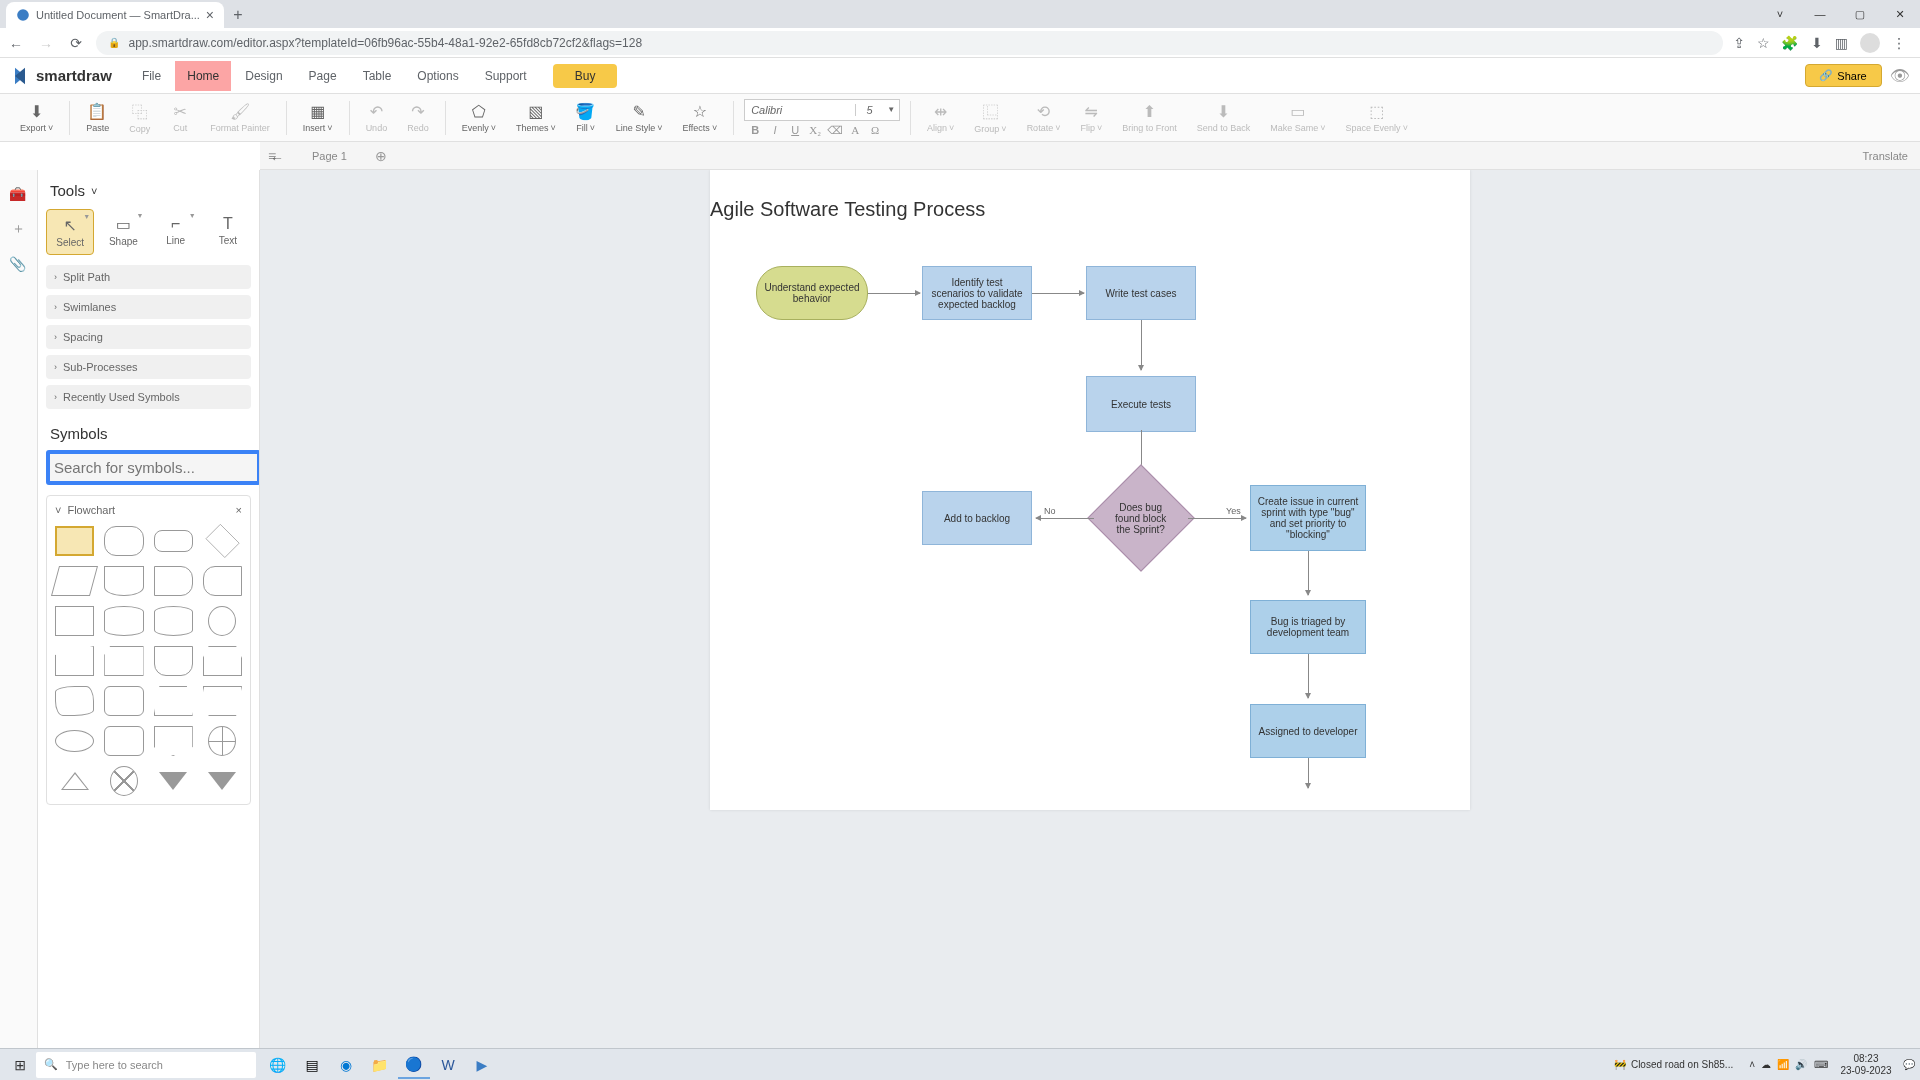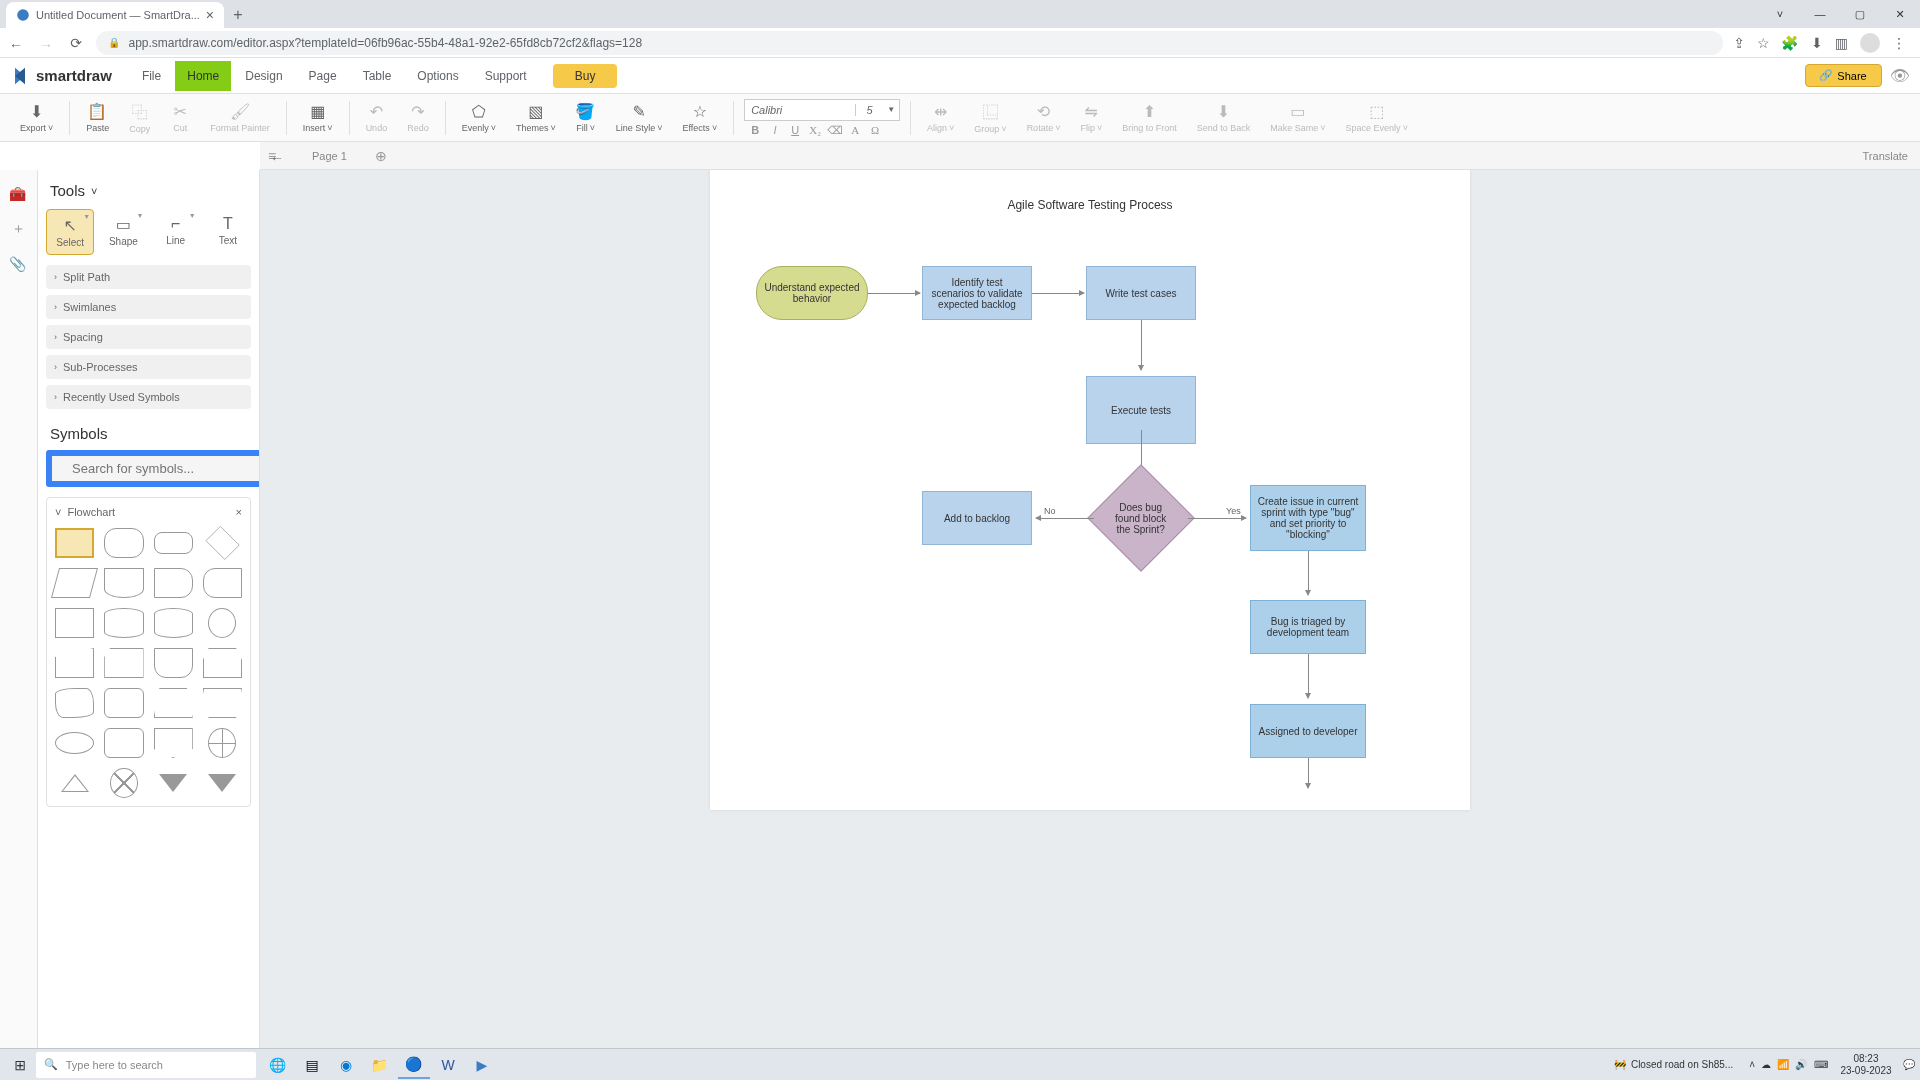--- a/index.html
+++ b/index.html
@@ -21,21 +21,21 @@
 .toolbar-icons span { color: #5f6368; font-size: 14px; }
 .avatar-circle { width: 20px; height: 20px; border-radius: 50%; background: #ddd; display: inline-block; }
 
 
 .app-menubar { height: 36px; background: #fff; display: flex; align-items: center; padding: 0 10px; border-bottom: 1px solid #e0e0e0; }
 .logo { display: flex; align-items: center; gap: 6px; margin-right: 18px; }
 .logo-icon { width: 20px; height: 20px; }
 .logo-text { font-size: 15px; font-weight: bold; color: #333; }
 .menu-items { display: flex; gap: 2px; }
 .menu-item { padding: 8px 12px; font-size: 12px; color: #5f6368; cursor: pointer; }
-.menu-item.active { background: #84cc16; color: #333; }
+.menu-item.active { background: #fca5a5; color: #333; }
 .buy-btn { background: #f7c948; border: none; padding: 5px 22px; border-radius: 4px; font-size: 12px; margin-left: 14px; cursor: pointer; color: #333; }
 .share-btn { margin-left: auto; background: #f7c948; border: 1px solid #d4a831; padding: 4px 14px; border-radius: 4px; font-size: 11px; display: flex; align-items: center; gap: 4px; cursor: pointer; }
 .watch-icon { margin-left: 8px; color: #999; }
 
 
 .ribbon { height: 48px; background: #fafafa; border-bottom: 1px solid #e0e0e0; display: flex; align-items: center; padding: 0 10px; }
 .ribbon-btn { display: flex; flex-direction: column; align-items: center; justify-content: center; padding: 4px 10px; font-size: 9px; color: #666; cursor: pointer; min-width: 40px; gap: 2px; }
 .ribbon-btn.disabled { color: #bbb; }
 .ribbon-btn .icon { font-size: 16px; }
 .ribbon-btn .label { display: flex; align-items: flex-start; gap: 2px; }
@@ -70,21 +70,21 @@
 .tool-modes { display: flex; gap: 6px; margin-bottom: 10px; }
 .tool-mode { flex: 1; display: flex; flex-direction: column; align-items: center; padding: 6px 2px; font-size: 10px; color: #666; border-radius: 4px; position: relative; }
 .tool-mode.active { background: #f7e7b4; border: 1px solid #d4a831; }
 .tool-mode .ticon { font-size: 16px; margin-bottom: 2px; }
 .tool-mode .dd { position: absolute; right: 3px; top: 3px; font-size: 7px; color: #999; }
 .tool-section { background: #f0f0f0; border-radius: 4px; padding: 6px 8px; margin-bottom: 6px; font-size: 11px; color: #666; display: flex; align-items: center; gap: 6px; }
 .tool-section .chev { font-size: 9px; }
 
 .symbols-header { font-size: 15px; color: #333; padding: 10px 4px 8px; }
 .symbol-search { display: flex; gap: 6px; margin-bottom: 10px; align-items: center; }
-.symbol-search input { flex: 1; border: 6px solid #3b82f6; border-radius: 3px; padding: 5px 20px; font-size: 13px; background: #f5f5f5; }
+.symbol-search input { flex: 1; border: 4px solid #3b82f6; border-radius: 3px; padding: 5px 4px; font-size: 15px; background: #f5f5f5; }
 .search-btn { background: #e8e8e8; border: 1px solid #ddd; padding: 5px 8px; border-radius: 3px; font-size: 11px; }
 .more-link { font-size: 11px; color: #3b7dc4; display: flex; align-items: center; gap: 3px; }
 .symbol-panel { border: 1px solid #e0e0e0; border-radius: 4px; padding: 8px; }
 .sym-panel-head { display: flex; align-items: center; font-size: 11px; color: #666; margin-bottom: 10px; }
 .sym-panel-head .close { margin-left: auto; }
 .sym-grid { display: grid; grid-template-columns: repeat(4, 1fr); gap: 10px; }
 .sym-cell { height: 30px; border: 1px solid #999; background: #fff; }
 .sym-cell.active { background: #f7e7b4; border: 2px solid #d4a831; }
 .sym-rounded { border-radius: 12px; }
 .sym-pill { border-radius: 8px; height: 22px; margin-top: 4px; }
@@ -92,21 +92,21 @@
 .sym-para { transform: skewX(-15deg); }
 .sym-circle { border-radius: 50%; width: 28px; margin: 0 auto; }
 .sym-cyl { border-radius: 50% / 20%; }
 .sym-outline-tri-up { width:0; height:0; border-left:14px solid transparent; border-right:14px solid transparent; border-bottom:18px solid #999; margin:6px auto 0; position:relative; }
 .sym-outline-tri-up::after { content:''; position:absolute; left:-12px; top:2px; border-left:12px solid transparent; border-right:12px solid transparent; border-bottom:15px solid #fff; }
 .sym-outline-tri-down { width:0; height:0; border-left:14px solid transparent; border-right:14px solid transparent; border-top:18px solid #999; margin:6px auto 0; }
 
 
 .canvas-wrap { flex: 1; background: #e9ecef; position: relative; overflow: auto; }
 .canvas { width: 760px; background: #fff; margin: 0 auto; min-height: 640px; position: relative; padding-top: 28px; box-shadow: 0 0 3px rgba(0,0,0,0.1); }
-.chart-title { text-align: center; font-size: 12px; color: #333; margin-bottom: 50px; }
+.chart-title { text-align: left; font-size: 20px; color: #333; margin-bottom: 50px; }
 
 
 .node { position: absolute; display: flex; align-items: center; justify-content: center; text-align: center; font-size: 10px; color: #333; padding: 6px; }
 .n-start { background: #d6dc8f; border: 1px solid #a8b05e; border-radius: 26px; }
 .n-box { background: #b9d3ec; border: 1px solid #8fb5d9; }
 .n-box2 { background: #add0ea; border: 1px solid #7fb0d6; }
 .n-dec { background: #c9b4c9; border: 1px solid #a98ca9; transform: rotate(45deg); width: 76px; height: 76px; }
 .n-dec .dtext { transform: rotate(-45deg); width: 110px; text-align: center; }
 
 
@@ -433,21 +433,21 @@
       <div class="arrow-h" style="left:158px; top:123px; width:52px;"></div>
       <div class="node n-box" style="left:212px; top:96px; width:110px; height:54px;">
           <span>Identify test scenarios to validate expected backlog</span>
         </div>
       <div class="arrow-h" style="left:322px; top:123px; width:52px;"></div>
       <div class="node n-box" style="left:376px; top:96px; width:110px; height:54px;">
           <span>Write test cases</span>
         </div>
 
       <div class="arrow-v" style="left:431px; top:150px; height:50px;"></div>
-      <div class="node n-box" style="left:376px; top:206px; width:110px; height:68px;">
+      <div class="node n-box" style="left:376px; top:206px; width:110px; height:56px;">
           <span>Execute tests</span>
         </div>
 
       <div class="arrow-v" style="left:431px; top:260px; height:44px;"></div>
       <div class="node n-dec" style="left:393px; top:310px;">
           <div class="dtext">Does bug found block the Sprint?</div>
         </div>
 
       <div class="arrow-h rev" style="left:326px; top:348px; width:58px;"></div>
       <span class="arrow-label" style="left:334px; top:336px;">No</span>

